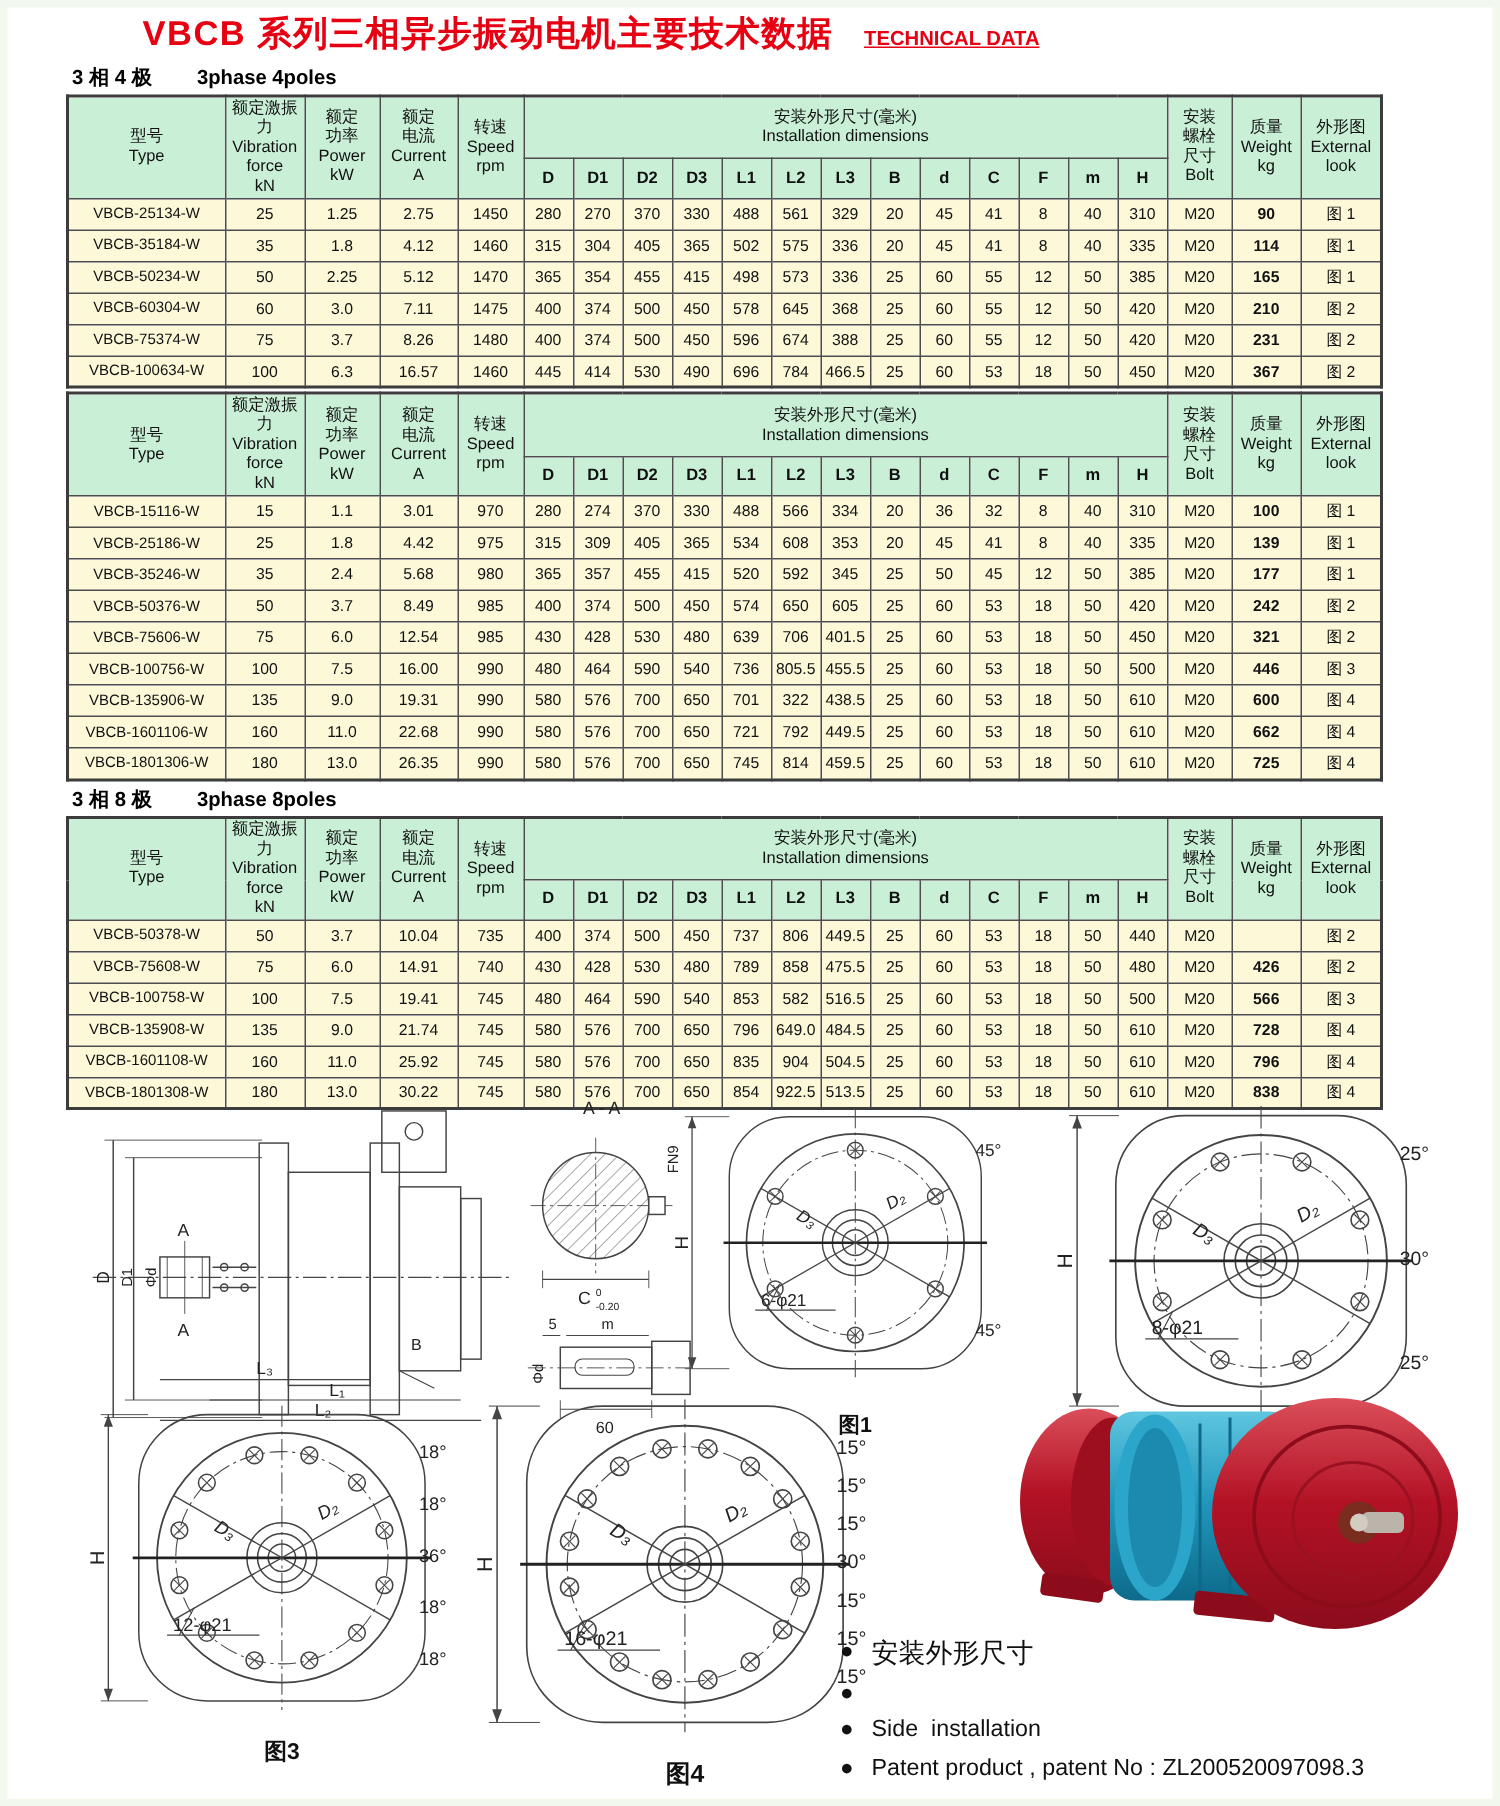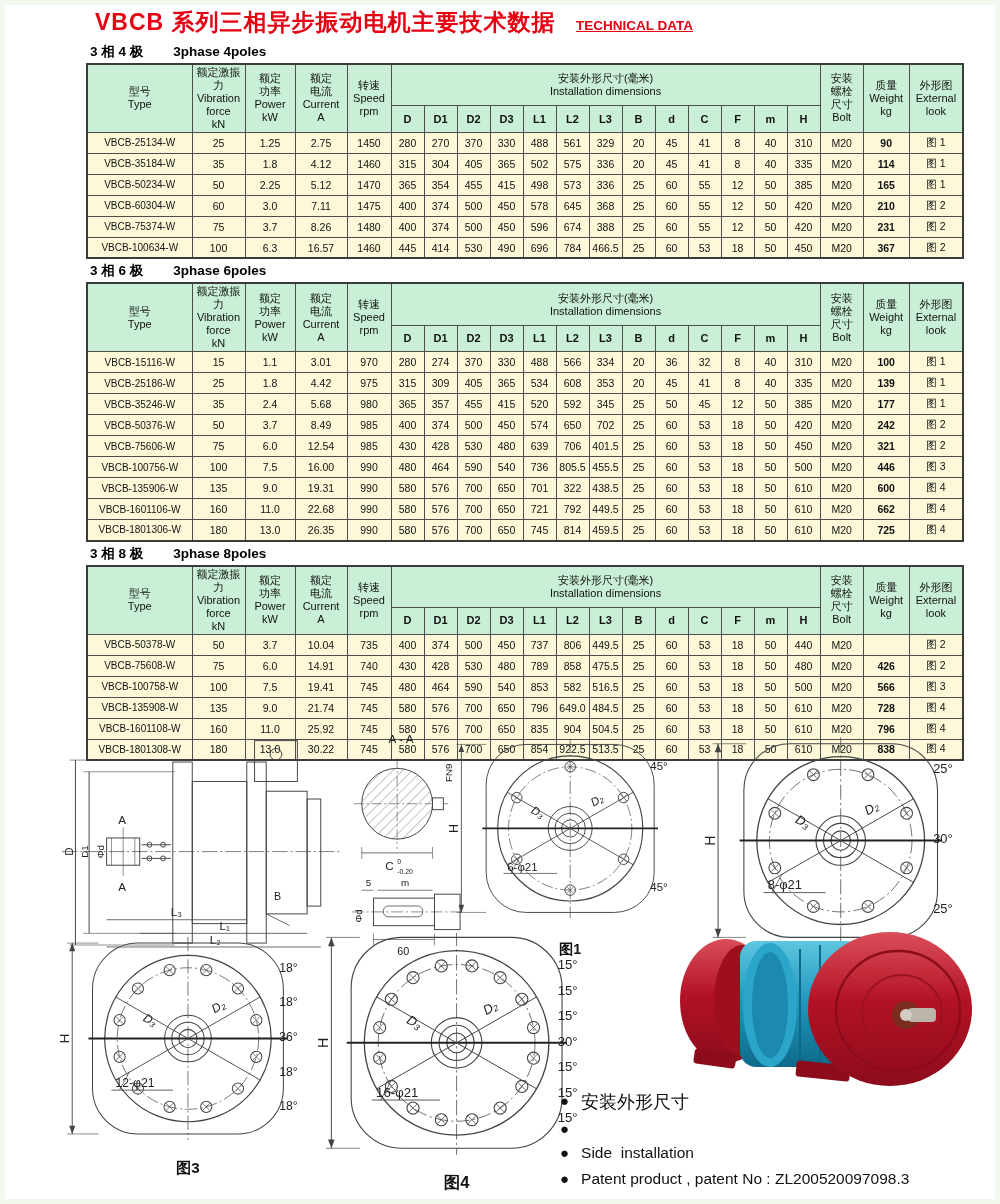--- a/index.html
+++ b/index.html
@@ -5,21 +5,21 @@
   *{margin:0;padding:0;box-sizing:border-box}
   html,body{background:#fff}
   body{
     width:1000px;height:1204px;position:relative;overflow:hidden;
     font-family:"Liberation Sans","DejaVu Sans",sans-serif;color:#111;
     box-shadow:inset 0 0 0 5px #f3f8ef;
   }
   .title-row{padding:7px 0 2px 95px;white-space:nowrap}
   .title-cn{color:#e60012;font-size:23px;font-weight:bold;letter-spacing:1px}
   .title-en{color:#e60012;font-size:13.5px;font-weight:bold;text-decoration:underline;margin-left:16px}
-  #tables-host{padding-left:86px;width:938px}
+  #tables-host{padding-left:44px;width:938px}
   .section-label{font-size:13.5px;font-weight:bold;margin:3px 0 2px 4px;color:#000}
   .section-label .lab-en{margin-left:30px}
   table.spec{border-collapse:collapse;table-layout:fixed;width:876px;border:2px solid #3c3c3c;margin-bottom:2px}
   .spec th,.spec td{border:1px solid #4d4d4d;text-align:center;vertical-align:middle;overflow:hidden}
   .spec thead th{background:#c9f0d6;font-weight:normal;font-size:11px;line-height:1.18;white-space:pre-line;padding:1px 0}
   .spec thead tr.r1 th{height:38px}
   .spec thead tr.r2 th{height:24px;font-weight:bold}
   .spec thead th.grp{height:auto}
   .spec tbody td{background:#fcf8d8;font-size:10.5px;height:21px;padding:0 1px}
   .spec tbody td.model{font-weight:normal;font-size:10px}
@@ -249,21 +249,20 @@
           <td>53</td>
           <td>18</td>
           <td>50</td>
           <td>450</td>
           <td>M20</td>
           <td class="weight">367</td>
           <td>图 2</td>
         </tr>
       </tbody>
     </table>
-    <div class="section-label"><span class="lab-cn">3 相 6 极</span><span class="lab-en">3phase 6poles</span></div>
     <table class="spec">
       <colgroup>
         <col style="width: 105px;">
         <col style="width: 53px;">
         <col style="width: 50px;">
         <col style="width: 52px;">
         <col style="width: 44px;">
         <col style="width: 33px;">
         <col style="width: 33px;">
         <col style="width: 33px;">
@@ -404,21 +403,21 @@
           <td>50</td>
           <td>3.7</td>
           <td>8.49</td>
           <td>985</td>
           <td>400</td>
           <td>374</td>
           <td>500</td>
           <td>450</td>
           <td>574</td>
           <td>650</td>
-          <td>702</td>
+          <td>605</td>
           <td>25</td>
           <td>60</td>
           <td>53</td>
           <td>18</td>
           <td>50</td>
           <td>420</td>
           <td>M20</td>
           <td class="weight">242</td>
           <td>图 2</td>
         </tr>

